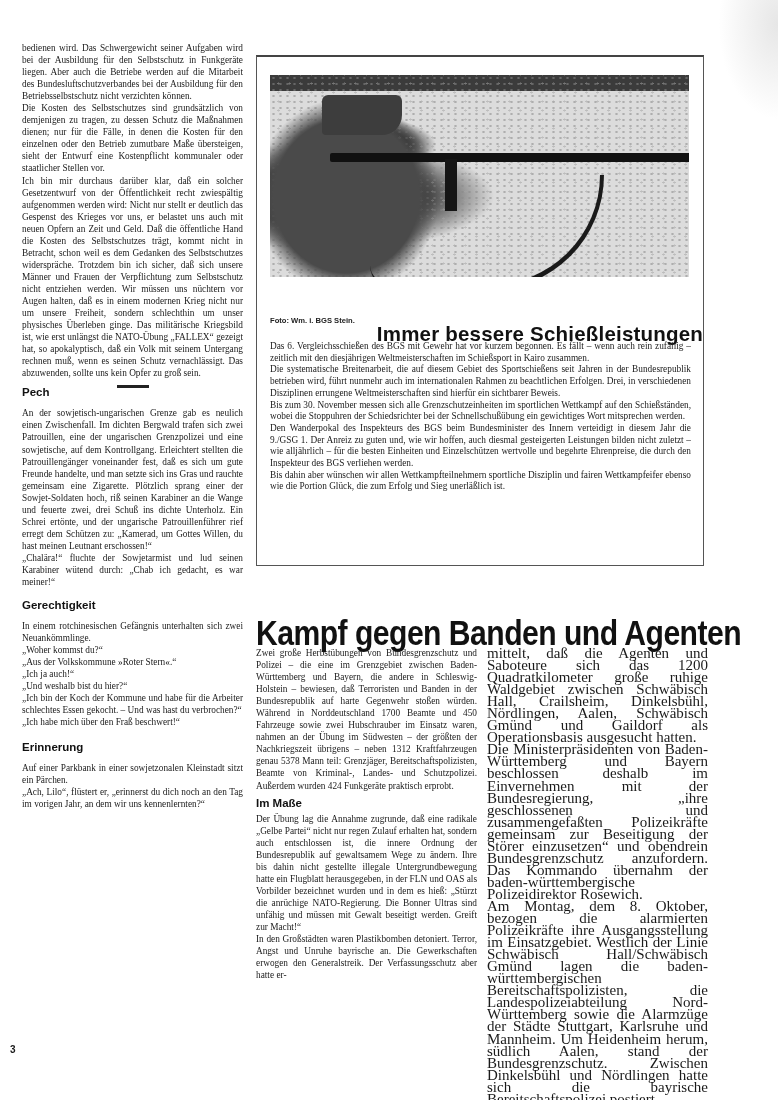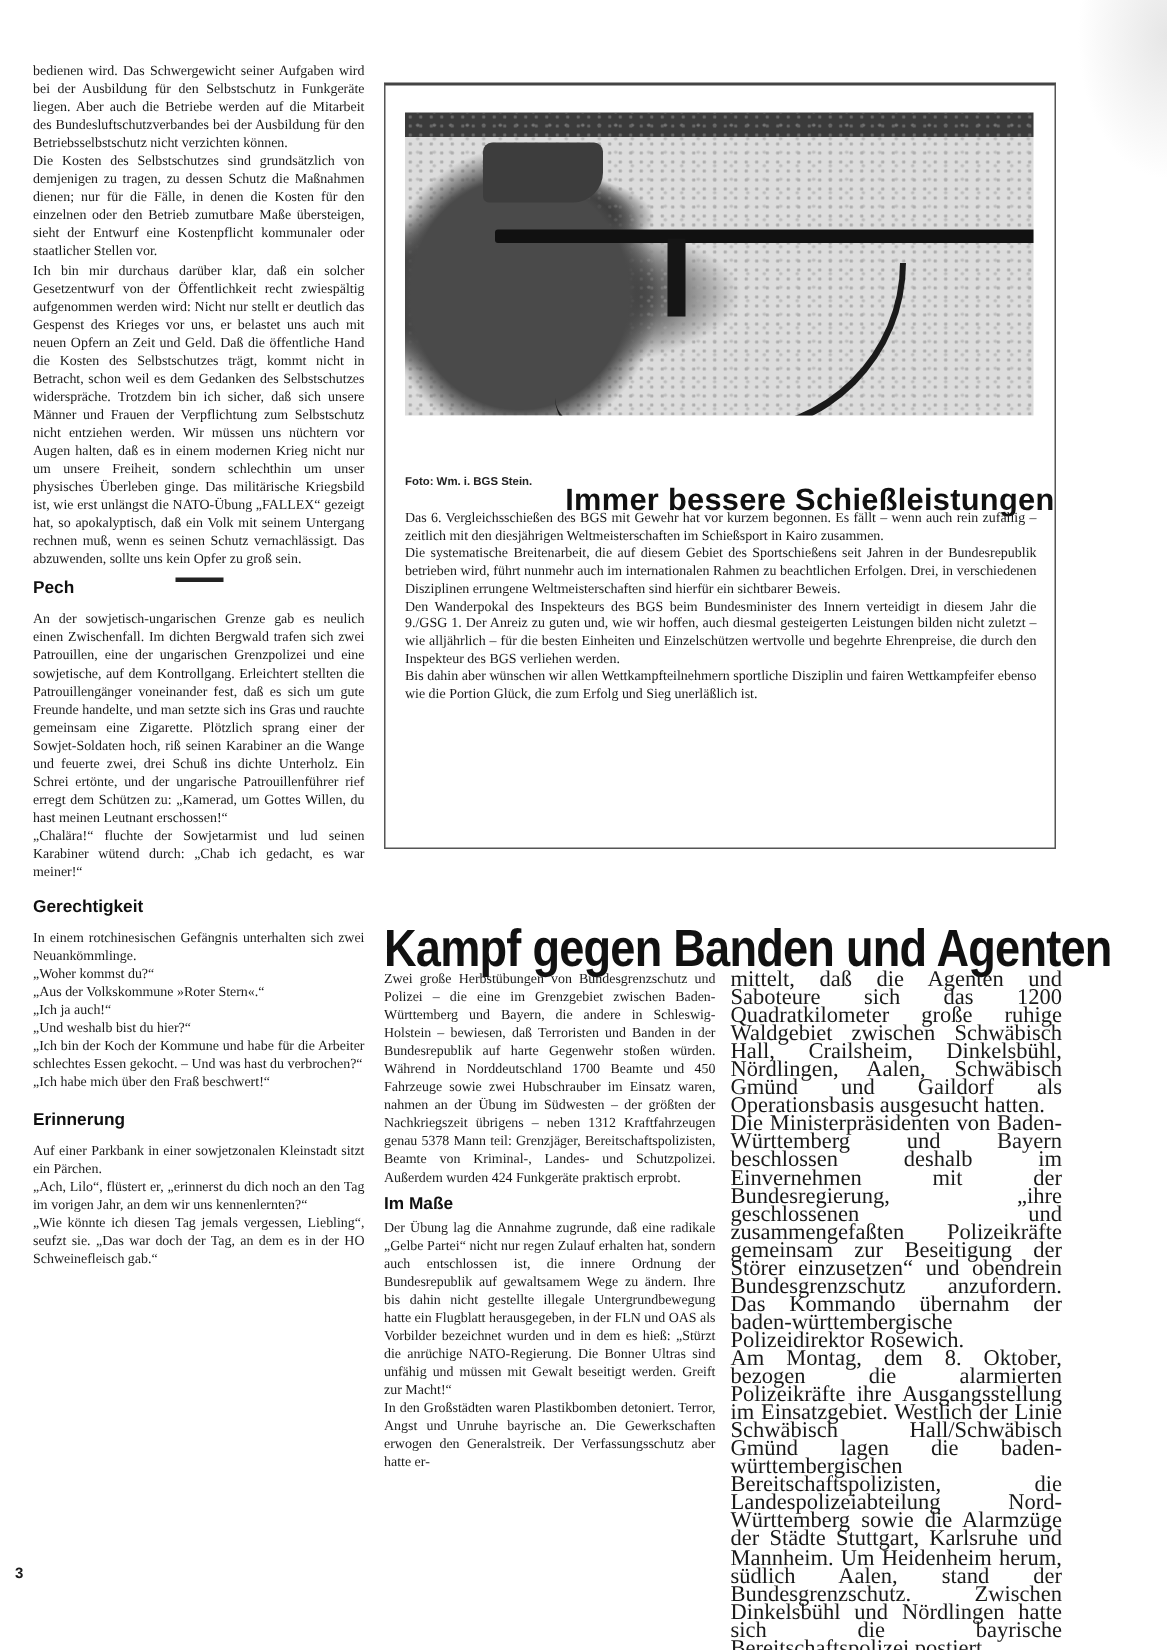--- a/index.html
+++ b/index.html
@@ -131,39 +131,39 @@
   <p>„Woher kommst du?“</p>
   <p>„Aus der Volkskommune »Roter Stern«.“</p>
   <p>„Ich ja auch!“</p>
   <p>„Und weshalb bist du hier?“</p>
   <p>„Ich bin der Koch der Kommune und habe für die Arbeiter schlechtes Essen gekocht. – Und was hast du verbrochen?“</p>
   <p>„Ich habe mich über den Fraß beschwert!“</p>
 
   <h3 class="sec-head eri">Erinnerung</h3>
   <p>Auf einer Parkbank in einer sowjetzonalen Kleinstadt sitzt ein Pärchen.</p>
   <p>„Ach, Lilo“, flüstert er, „erinnerst du dich noch an den Tag im vorigen Jahr, an dem wir uns kennenlernten?“</p>
-  <p>„Wie könnte ich diesen Tag jemals vergessen, Liebling“, seufzt sie. „Das war doch der Tag, an dem es in der HO Schweinefleisch gab.“</p>
 </div>
 
 <div class="page-num">3</div>
 
 <div class="box">
   <div class="photo" title="BGS-Beamter liegend im Anschlag mit Gewehr auf einem Schießstand">
     <div class="speckle"></div>
     <div class="soldier"></div>
     <div class="cap"></div>
     <div class="sling"></div>
     <div class="rifle"></div>
     <div class="grip"></div>
   </div>
   <div class="caption">Foto: Wm. i. BGS Stein.</div>
   <h2 class="box-title">Immer bessere Schießleistungen</h2>
   <div class="box-text">
     <p>Das 6. Vergleichsschießen des BGS mit Gewehr hat vor kurzem begonnen. Es fällt – wenn auch rein zufällig – zeitlich mit den diesjährigen Weltmeisterschaften im Schießsport in Kairo zusammen.</p>
     <p>Die systematische Breitenarbeit, die auf diesem Gebiet des Sportschießens seit Jahren in der Bundesrepublik betrieben wird, führt nunmehr auch im internationalen Rahmen zu beachtlichen Erfolgen. Drei, in verschiedenen Disziplinen errungene Weltmeisterschaften sind hierfür ein sichtbarer Beweis.</p>
+    <p>Bis zum 30. November messen sich alle Grenzschutzeinheiten im sportlichen Wettkampf auf den Schießständen, wobei die Stoppuhren der Schiedsrichter bei der Schnellschußübung ein gewichtiges Wort mitsprechen werden.</p>
     <p>Den Wanderpokal des Inspekteurs des BGS beim Bundesminister des Innern verteidigt in diesem Jahr die 9./GSG 1. Der Anreiz zu guten und, wie wir hoffen, auch diesmal gesteigerten Leistungen bilden nicht zuletzt – wie alljährlich – für die besten Einheiten und Einzelschützen wertvolle und begehrte Ehrenpreise, die durch den Inspekteur des BGS verliehen werden.</p>
     <p>Bis dahin aber wünschen wir allen Wettkampfteilnehmern sportliche Disziplin und fairen Wettkampfeifer ebenso wie die Portion Glück, die zum Erfolg und Sieg unerläßlich ist.</p>
   </div>
 </div>
 
 <h1 class="big-head">Kampf gegen Banden und Agenten</h1>
 
 <div class="col-mid">
   <p>Zwei große Herbstübungen von Bundesgrenzschutz und Polizei – die eine im Grenzgebiet zwischen Baden-Württemberg und Bayern, die andere in Schleswig-Holstein – bewiesen, daß Terroristen und Banden in der Bundesrepublik auf harte Gegenwehr stoßen würden. Während in Norddeutschland 1700 Beamte und 450 Fahrzeuge sowie zwei Hubschrauber im Einsatz waren, nahmen an der Übung im Südwesten – der größten der Nachkriegszeit übrigens – neben 1312 Kraftfahrzeugen genau 5378 Mann teil: Grenzjäger, Bereitschaftspolizisten, Beamte von Kriminal-, Landes- und Schutzpolizei. Außerdem wurden 424 Funkgeräte praktisch erprobt.</p>
   <h3 class="sec-head">Im Maße</h3>

